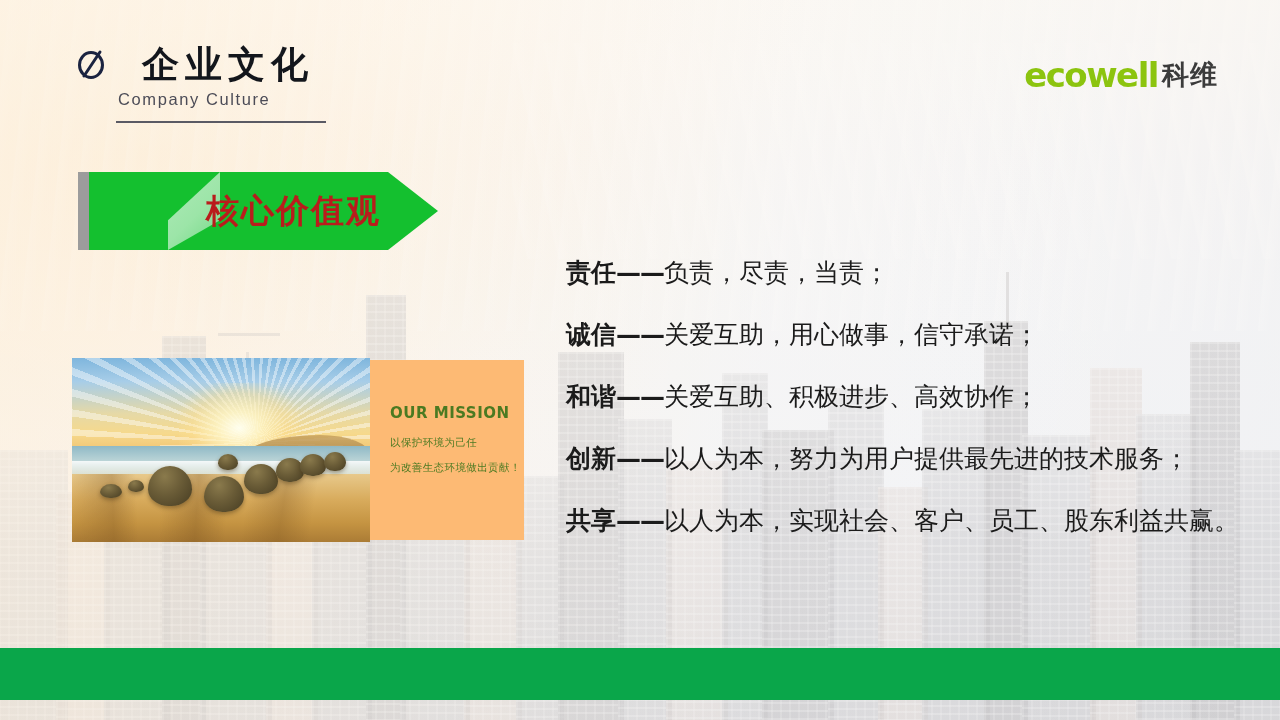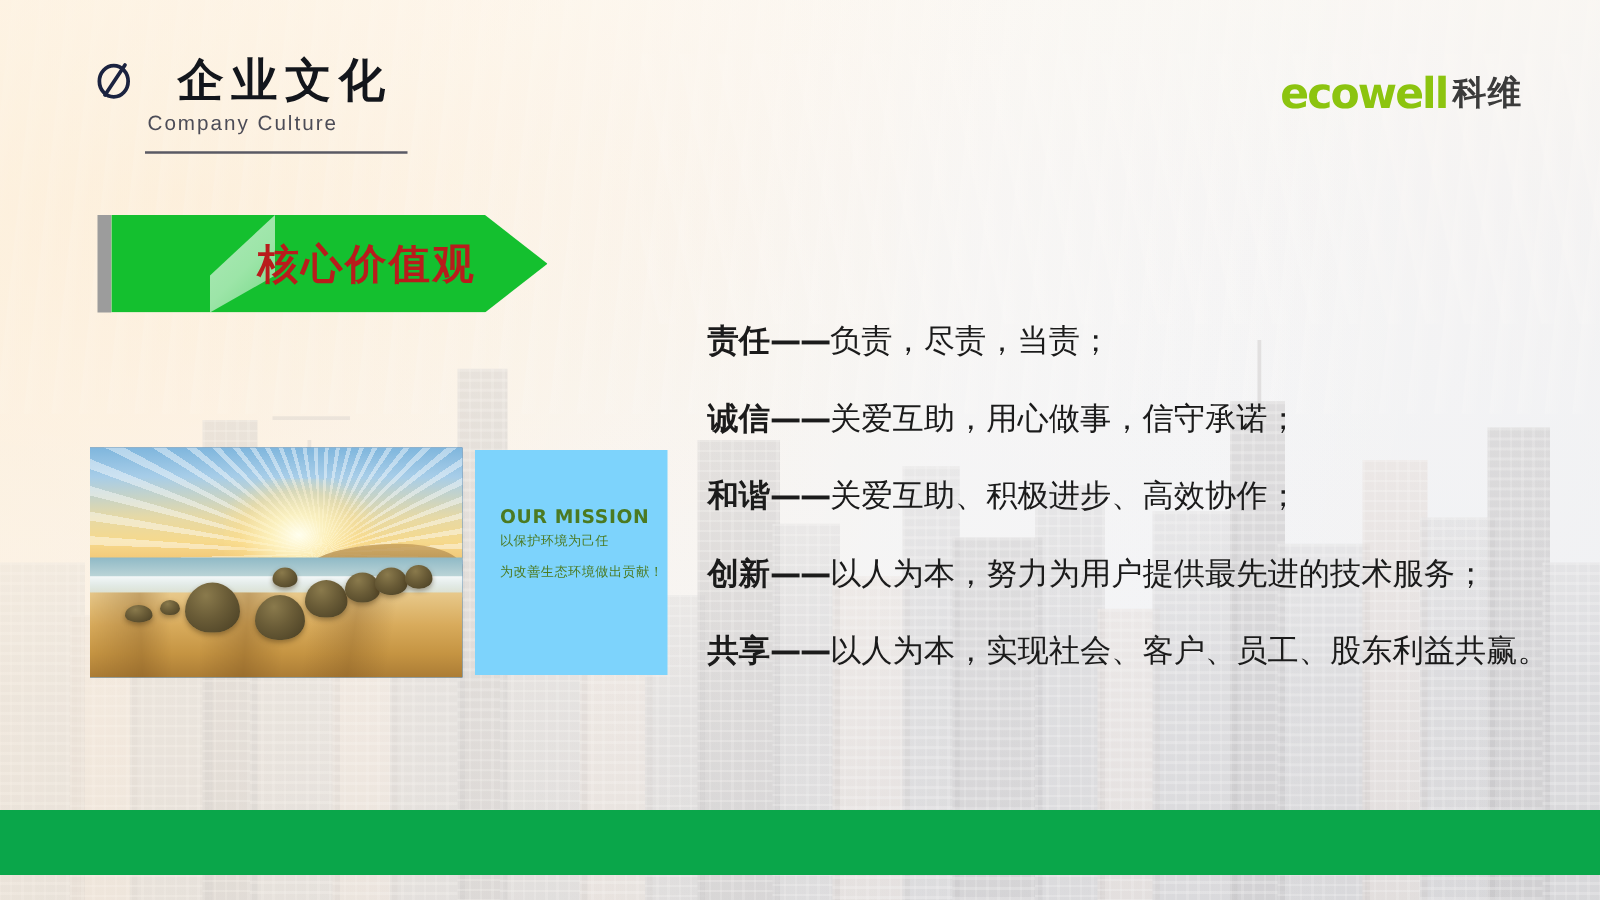--- a/index.html
+++ b/index.html
@@ -168,29 +168,29 @@
       linear-gradient(88deg, rgba(120,80,30,0.00) 0%, rgba(120,80,30,0.32) 14%, rgba(120,80,30,0.0) 22%),
       linear-gradient(94deg, rgba(120,80,30,0.00) 30%, rgba(120,80,30,0.34) 42%, rgba(120,80,30,0.0) 52%),
       linear-gradient(99deg, rgba(120,80,30,0.00) 58%, rgba(120,80,30,0.30) 70%, rgba(120,80,30,0.0) 80%);
   }
   .boulder {
     position:absolute; border-radius:50% 50% 46% 46% / 58% 58% 42% 42%;
     background:radial-gradient(ellipse at 38% 26%, #8a7a4c 0%, #6a5c37 45%, #463c22 100%);
     box-shadow:0 2px 4px rgba(70,50,20,0.45);
   }
   .mission-panel {
-    position:absolute; left:308px; top:2px; width:154px; height:180px;
-    background:#7dd3fc;
+    position:absolute; left:298px; top:2px; width:154px; height:180px;
+    background:#fdba74;
     padding:44px 0 0 20px;
   }
   .mis-title {
     font-family:"DejaVu Sans","Liberation Sans",sans-serif;
     font-size:15px; font-weight:700; color:#4b7a22; letter-spacing:0.5px;
   }
-  .mis-l1 { margin-top:4px; font-size:10.5px; color:#4b7a22; letter-spacing:.4px; }
+  .mis-l1 { margin-top:14px; font-size:10.5px; color:#4b7a22; letter-spacing:.4px; }
   .mis-l2 { margin-top:11px; font-size:10.5px; color:#4b7a22; letter-spacing:.4px; }
 
   
   .values { position:absolute; left:566px; top:236px; width:690px;margin-top:24px; }
   .value-line {
     font-family:"DejaVu Sans","Liberation Sans",sans-serif;
     font-size:25px; color:#1b1b1b; line-height:1;
     margin-bottom:37px; white-space:nowrap;
   }
   .value-line:last-child { margin-bottom:0; }

